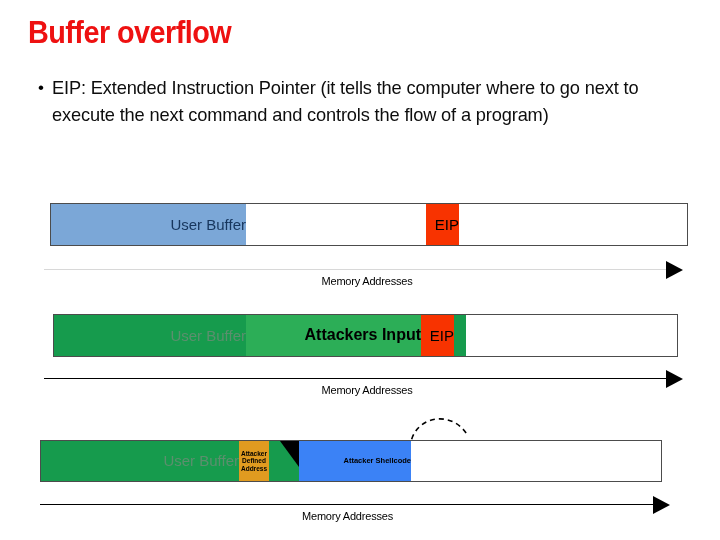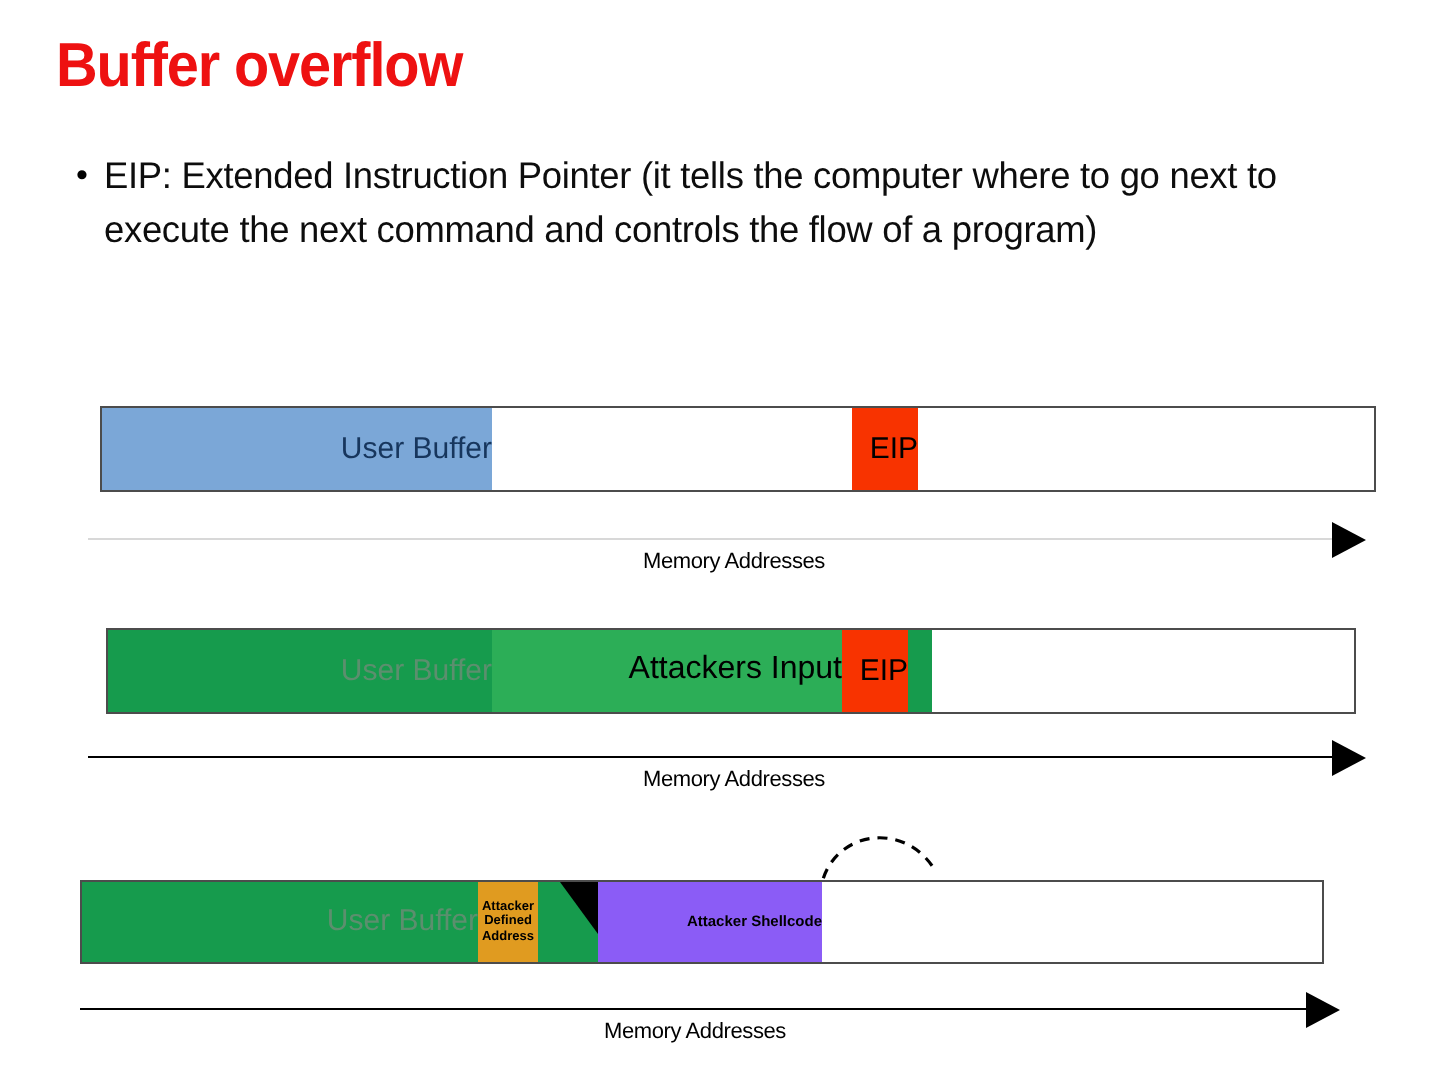--- a/index.html
+++ b/index.html
@@ -191,21 +191,21 @@
     <div class="axis-line light" style="width:624px;"></div>
     <div class="axis-head" style="left:622px;"></div>
     <div class="axis-caption">Memory Addresses</div>
   </div>
 
   <div class="bar" style="left:53px; top:314px; width:625px; height:43px;">
     <div class="seg" style="width:192px; background:#169b4d;">
       <span class="seg-label faded">User Buffer</span>
     </div>
     <div class="seg" style="width:175px; background:#2cae57;">
-      <span class="seg-label" style="font-size:16px; margin-left:-44px;">Attackers Input</span>
+      <span class="seg-label" style="font-size:16px; margin-left:-44px;font-weight:bold;">Attackers Input</span>
     </div>
     <div class="seg" style="width:33px; background:#f83300;">
       <span class="seg-label">EIP</span>
     </div>
     <div class="seg" style="width:12px; background:#169b4d;">
       <span class="seg-label"></span>
     </div>
     <div class="seg" style="flex:1; background:#ffffff;">
       <span class="seg-label"></span>
     </div>
@@ -228,21 +228,21 @@
       <span class="seg-label faded">User Buffer</span>
     </div>
     <div class="seg" style="width:30px; background:#e09b20;">
       <span class="seg-label small">Attacker Defined Address</span>
     </div>
     <div class="seg" style="width:30px; background:#169b4d;">
 
       <span class="notch" style="right:0; top:0; border-top:26px solid #000000; border-left:19px solid transparent;"></span>
       <span class="seg-label"></span>
     </div>
-    <div class="seg" style="width:112px; background:#8b5cf6;">
+    <div class="seg" style="width:112px; background:#3b82f6;">
       <span class="seg-label tiny">Attacker Shellcode</span>
     </div>
     <div class="seg" style="flex:1; background:#ffffff;">
       <span class="seg-label"></span>
     </div>
   </div>
 
   <div class="axis" style="left:40px; top:500px; width:650px;">
     <div class="axis-line" style="width:615px;"></div>
     <div class="axis-head" style="left:613px;"></div>

